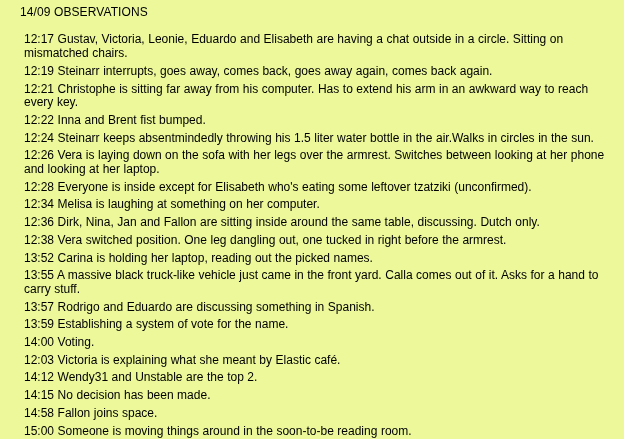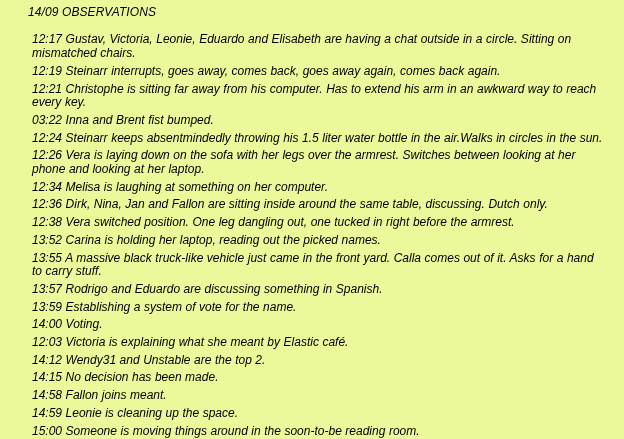--- a/index.html
+++ b/index.html
@@ -14,22 +14,21 @@
     font-family: "Liberation Sans", "DejaVu Sans", sans-serif;
     font-size: 12px;
     line-height: 13.7px;
     color: #000000;
     -webkit-font-smoothing: antialiased;
   }
   .doc {
     box-sizing: border-box;
     width: 624px;
     height: 318px;
-    padding: 6px 15px 0 28px;
-    font-style: italic;
+    padding: 6px 15px 0 20px;
   }
   .title {
     margin: 0 0 13.7px 0;
     font-weight: normal;
     letter-spacing: 0.1px;
   }
   .entry {
     margin: 4px;
     padding: 0;
     word-spacing: 0.2px;
@@ -37,31 +36,31 @@
 </style>
 </head>
 <body style="background: rgb(236, 248, 153); color: rgb(0, 0, 0);">
 
 <div class="doc">
   <p class="title">14/09 OBSERVATIONS</p>
   <div id="entries">
       <p class="entry"><span>12:17</span> <span>Gustav, Victoria, Leonie, Eduardo and Elisabeth are having a chat outside in a circle. Sitting on mismatched chairs.</span></p>
       <p class="entry"><span>12:19</span> <span>Steinarr interrupts, goes away, comes back, goes away again, comes back again.</span></p>
       <p class="entry"><span>12:21</span> <span>Christophe is sitting far away from his computer. Has to extend his arm in an awkward way to reach every key.</span></p>
-      <p class="entry"><span>03:22</span> <span>Inna and Brent fist bumped.</span></p>
+      <p class="entry"><span>12:22</span> <span>Inna and Brent fist bumped.</span></p>
       <p class="entry"><span>12:24</span> <span>Steinarr keeps absentmindedly throwing his 1.5 liter water bottle in the air.Walks in circles in the sun.</span></p>
       <p class="entry"><span>12:26</span> <span>Vera is laying down on the sofa with her legs over the armrest. Switches between looking at her phone and looking at her laptop.</span></p>
+      <p class="entry"><span>12:28</span> <span>Everyone is inside except for Elisabeth who's eating some leftover tzatziki (unconfirmed).</span></p>
       <p class="entry"><span>12:34</span> <span>Melisa is laughing at something on her computer.</span></p>
       <p class="entry"><span>12:36</span> <span>Dirk, Nina, Jan and Fallon are sitting inside around the same table, discussing. Dutch only.</span></p>
       <p class="entry"><span>12:38</span> <span>Vera switched position. One leg dangling out, one tucked in right before the armrest.</span></p>
       <p class="entry"><span>13:52</span> <span>Carina is holding her laptop, reading out the picked names.</span></p>
       <p class="entry"><span>13:55</span> <span>A massive black truck-like vehicle just came in the front yard. Calla comes out of it. Asks for a hand to carry stuff.</span></p>
       <p class="entry"><span>13:57</span> <span>Rodrigo and Eduardo are discussing something in Spanish.</span></p>
       <p class="entry"><span>13:59</span> <span>Establishing a system of vote for the name.</span></p>
       <p class="entry"><span>14:00</span> <span>Voting.</span></p>
       <p class="entry"><span>12:03</span> <span>Victoria is explaining what she meant by Elastic café.</span></p>
       <p class="entry"><span>14:12</span> <span>Wendy31 and Unstable are the top 2.</span></p>
       <p class="entry"><span>14:15</span> <span>No decision has been made.</span></p>
-      <p class="entry"><span>14:58</span> <span>Fallon joins meant.</span></p>
-      <p class="entry"><span>14:59</span> <span>Leonie is cleaning up the space.</span></p>
+      <p class="entry"><span>14:58</span> <span>Fallon joins space.</span></p>
       <p class="entry"><span>15:00</span> <span>Someone is moving things around in the soon-to-be reading room.</span></p>
     </div>
 </div>
 
 </body></html>

